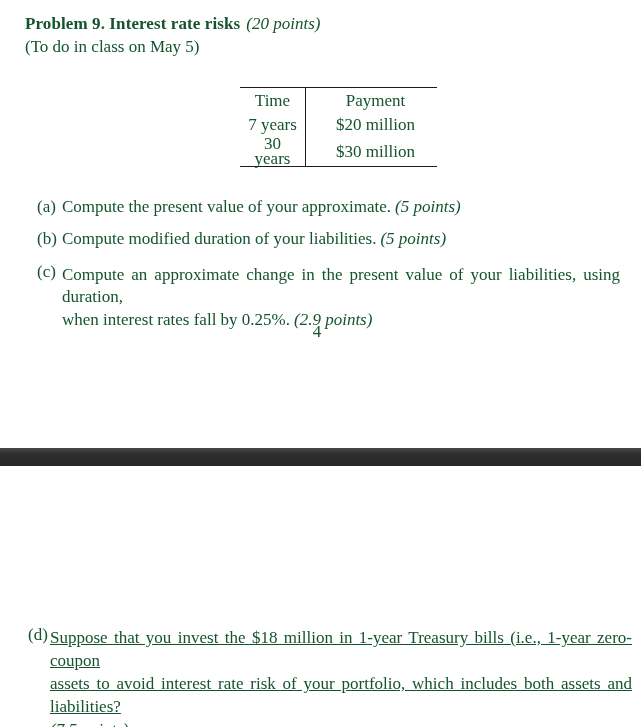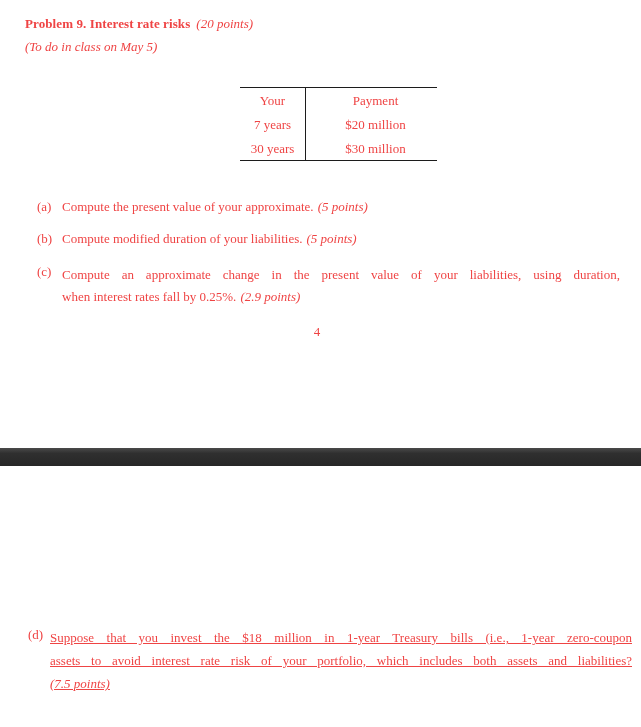--- a/index.html
+++ b/index.html
@@ -3,27 +3,27 @@
 <meta charset="utf-8">
 <style>
   html, body { margin: 0; padding: 0; background: #ffffff; }
   .screen {
     position: relative;
     width: 641px;
     height: 727px;
     background: #ffffff;
     overflow: hidden;
     font-family: "Liberation Serif", "DejaVu Serif", serif;
-    font-size: 13px;
-    color: #ef4444;
+    font-size: 17px;
+    color: #14532d;
   }
   .line { position: absolute; left: 25px; line-height: 15px; white-space: nowrap; }
   .title-line { top: 16px; }
   .title-line b { font-weight: bold; letter-spacing: 0.1px; }
-  .subtitle-line { top: 39px; font-style: italic; }
+  .subtitle-line { top: 39px; }
   .intro-line { top: 61px; }
   .assets-line { top: 169px; }
 
   .pts { font-style: italic; margin-left: 4px; }
   .title-line .pts { margin-left: 6px; }
   .pts-solo { margin-left: 0; text-decoration: underline; }
 
   
   .liab-table {
     position: absolute; top: 87px; left: 240px;
@@ -67,21 +67,21 @@
   <div class="line title-line">
     <b>Problem 9. Interest rate risks</b><i class="pts">(20 points)</i>
   </div>
 
   <div class="line subtitle-line">(To do in class on May 5)</div>
 
 
   <table class="liab-table">
     <thead>
       <tr>
-        <td class="c1">Your</td>
+        <td class="c1">Time</td>
         <td class="c2">Payment</td>
       </tr>
     </thead>
     <tbody>
       <tr>
         <td class="c1">7 years</td>
         <td class="c2">$20 million</td>
       </tr>
       <tr>
         <td class="c1">30 years</td>

